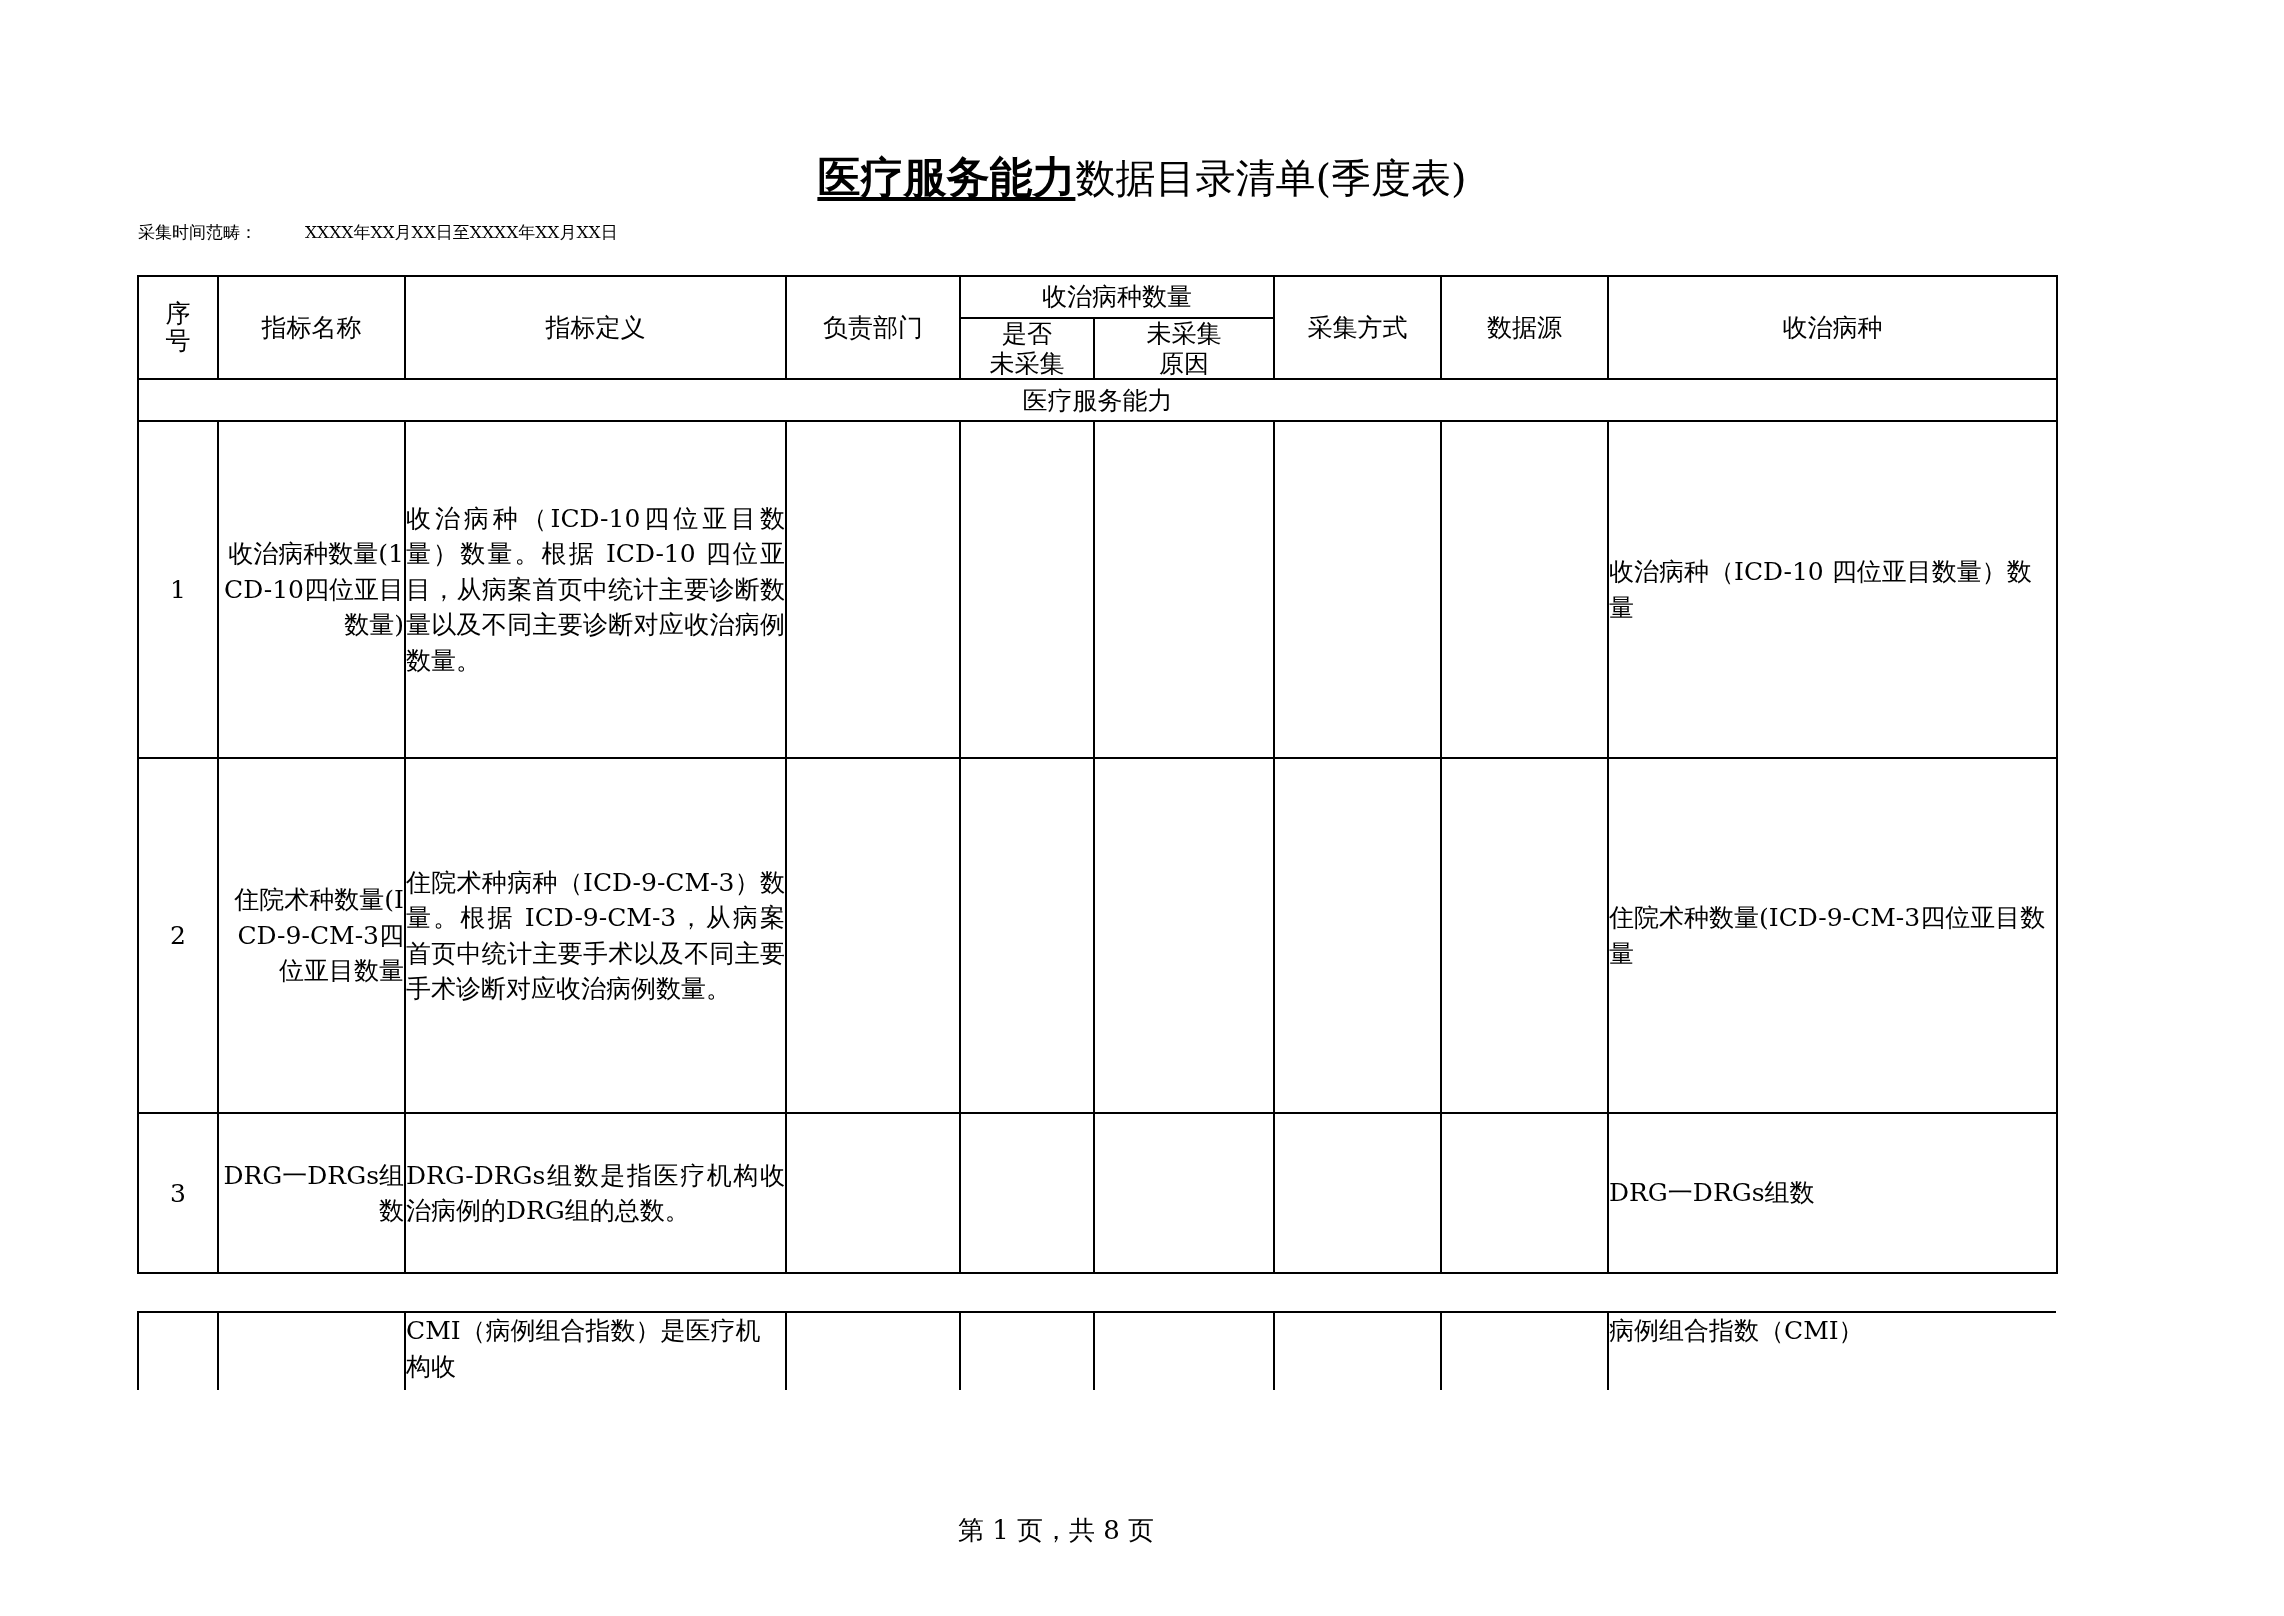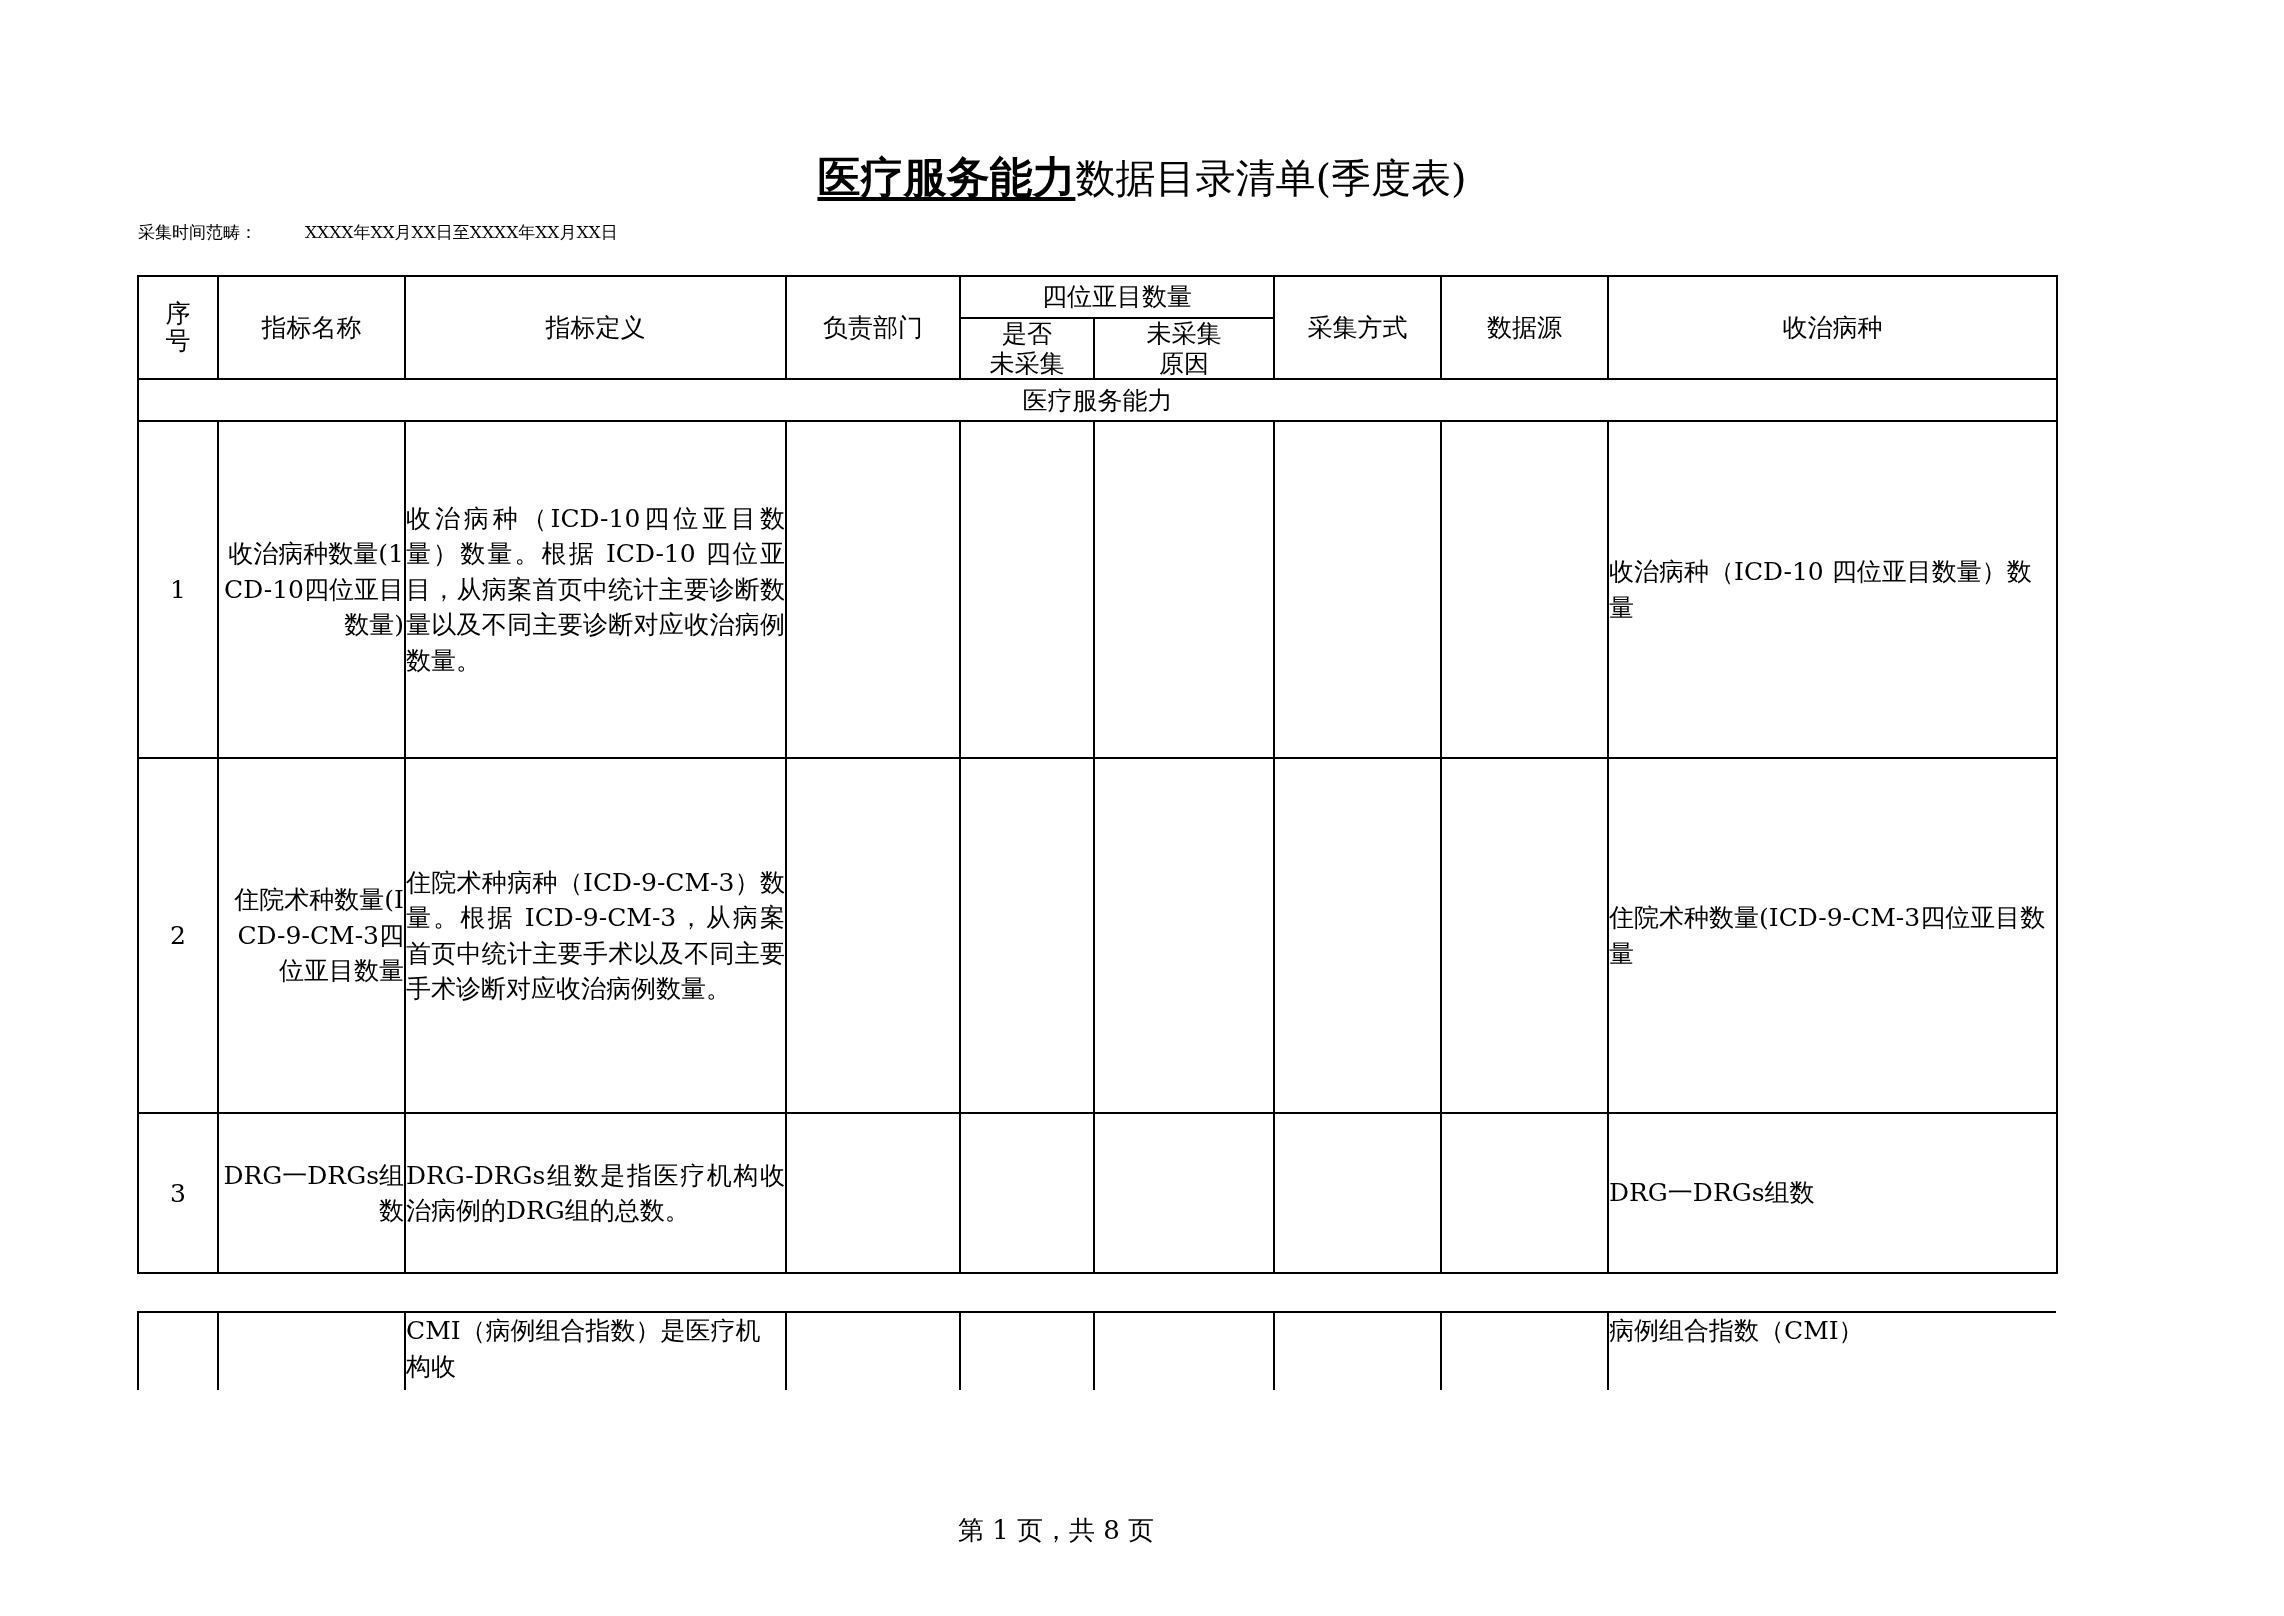--- a/index.html
+++ b/index.html
@@ -218,21 +218,21 @@
     <tbody>
 
       <tr>
         <td rowspan="2" class="hd-vert">
           <span class="ln">序</span>
           <span class="ln">号</span>
         </td>
         <td rowspan="2" class="hd">指标名称</td>
         <td rowspan="2" class="hd">指标定义</td>
         <td rowspan="2" class="hd">负责部门</td>
-        <td colspan="2" class="hd" style="height:40px">四位亚目数量</td>
+        <td colspan="2" class="hd" style="height:40px">收治病种数量</td>
         <td rowspan="2" class="hd">采集方式</td>
         <td rowspan="2" class="hd">数据源</td>
         <td rowspan="2" class="hd">收治病种</td>
       </tr>
 
       <tr>
         <td class="hd-sub" style="height:56px">
           <span class="ln">是否</span><br>
           <span class="ln">未采集</span>
         </td>

